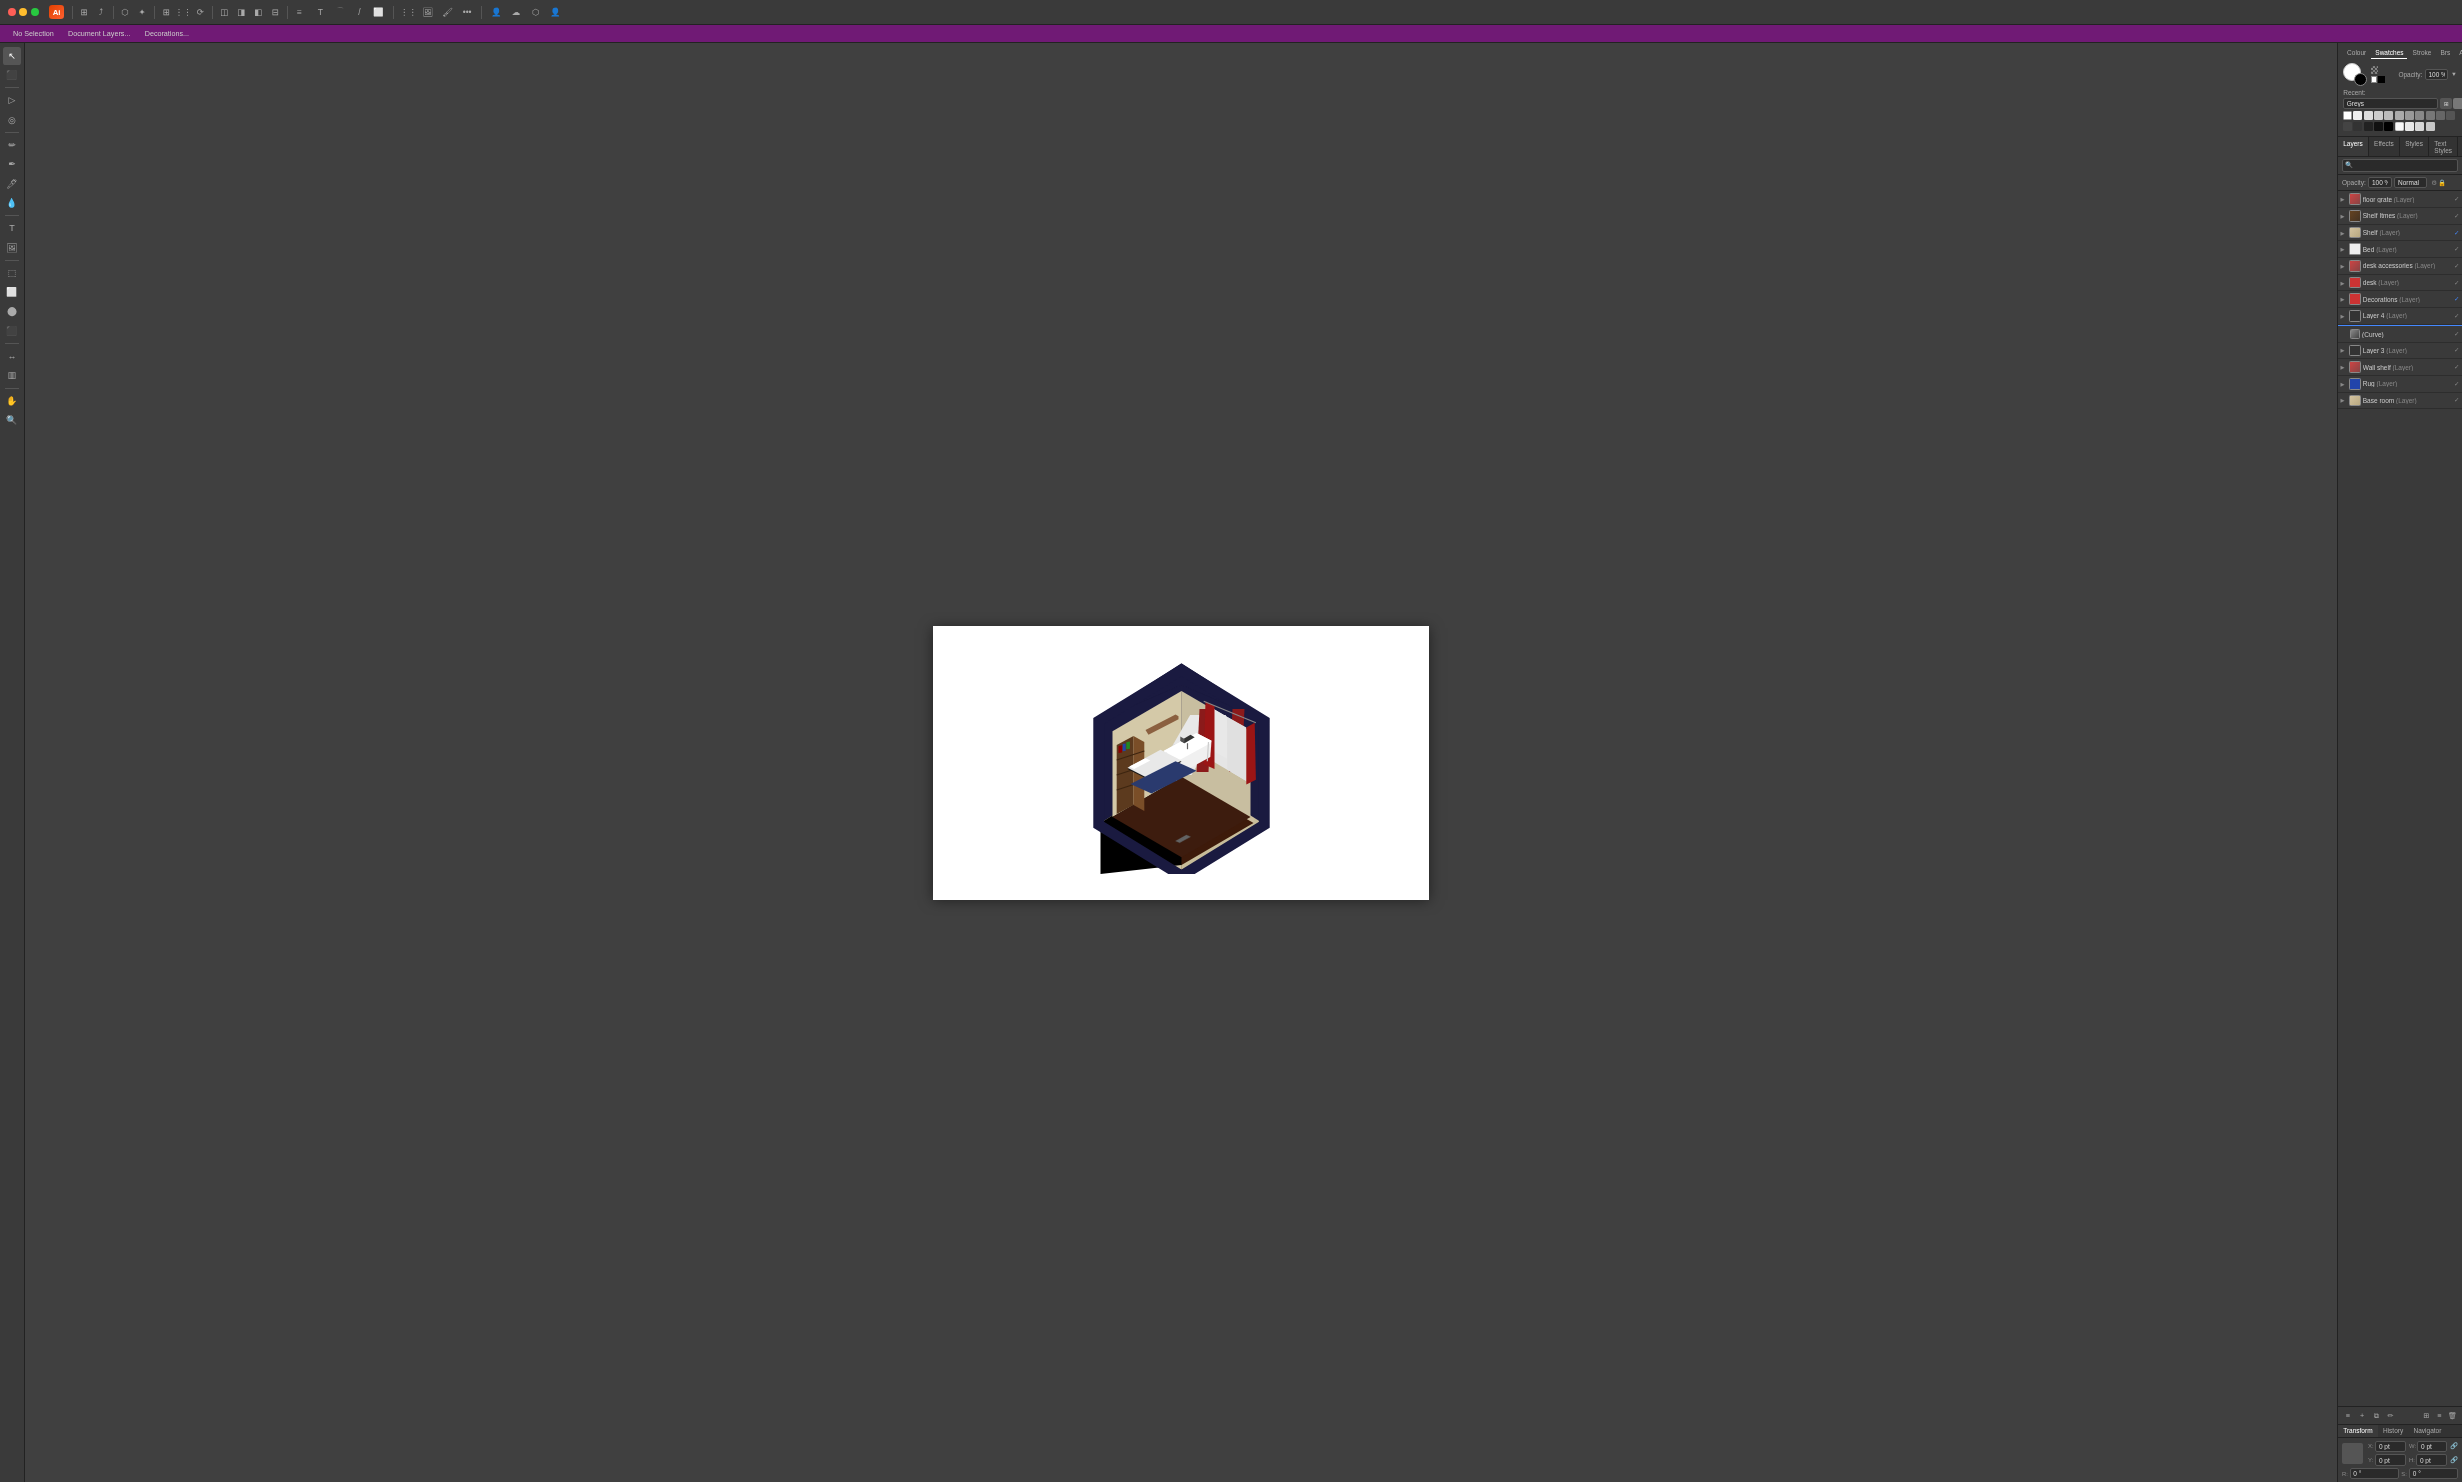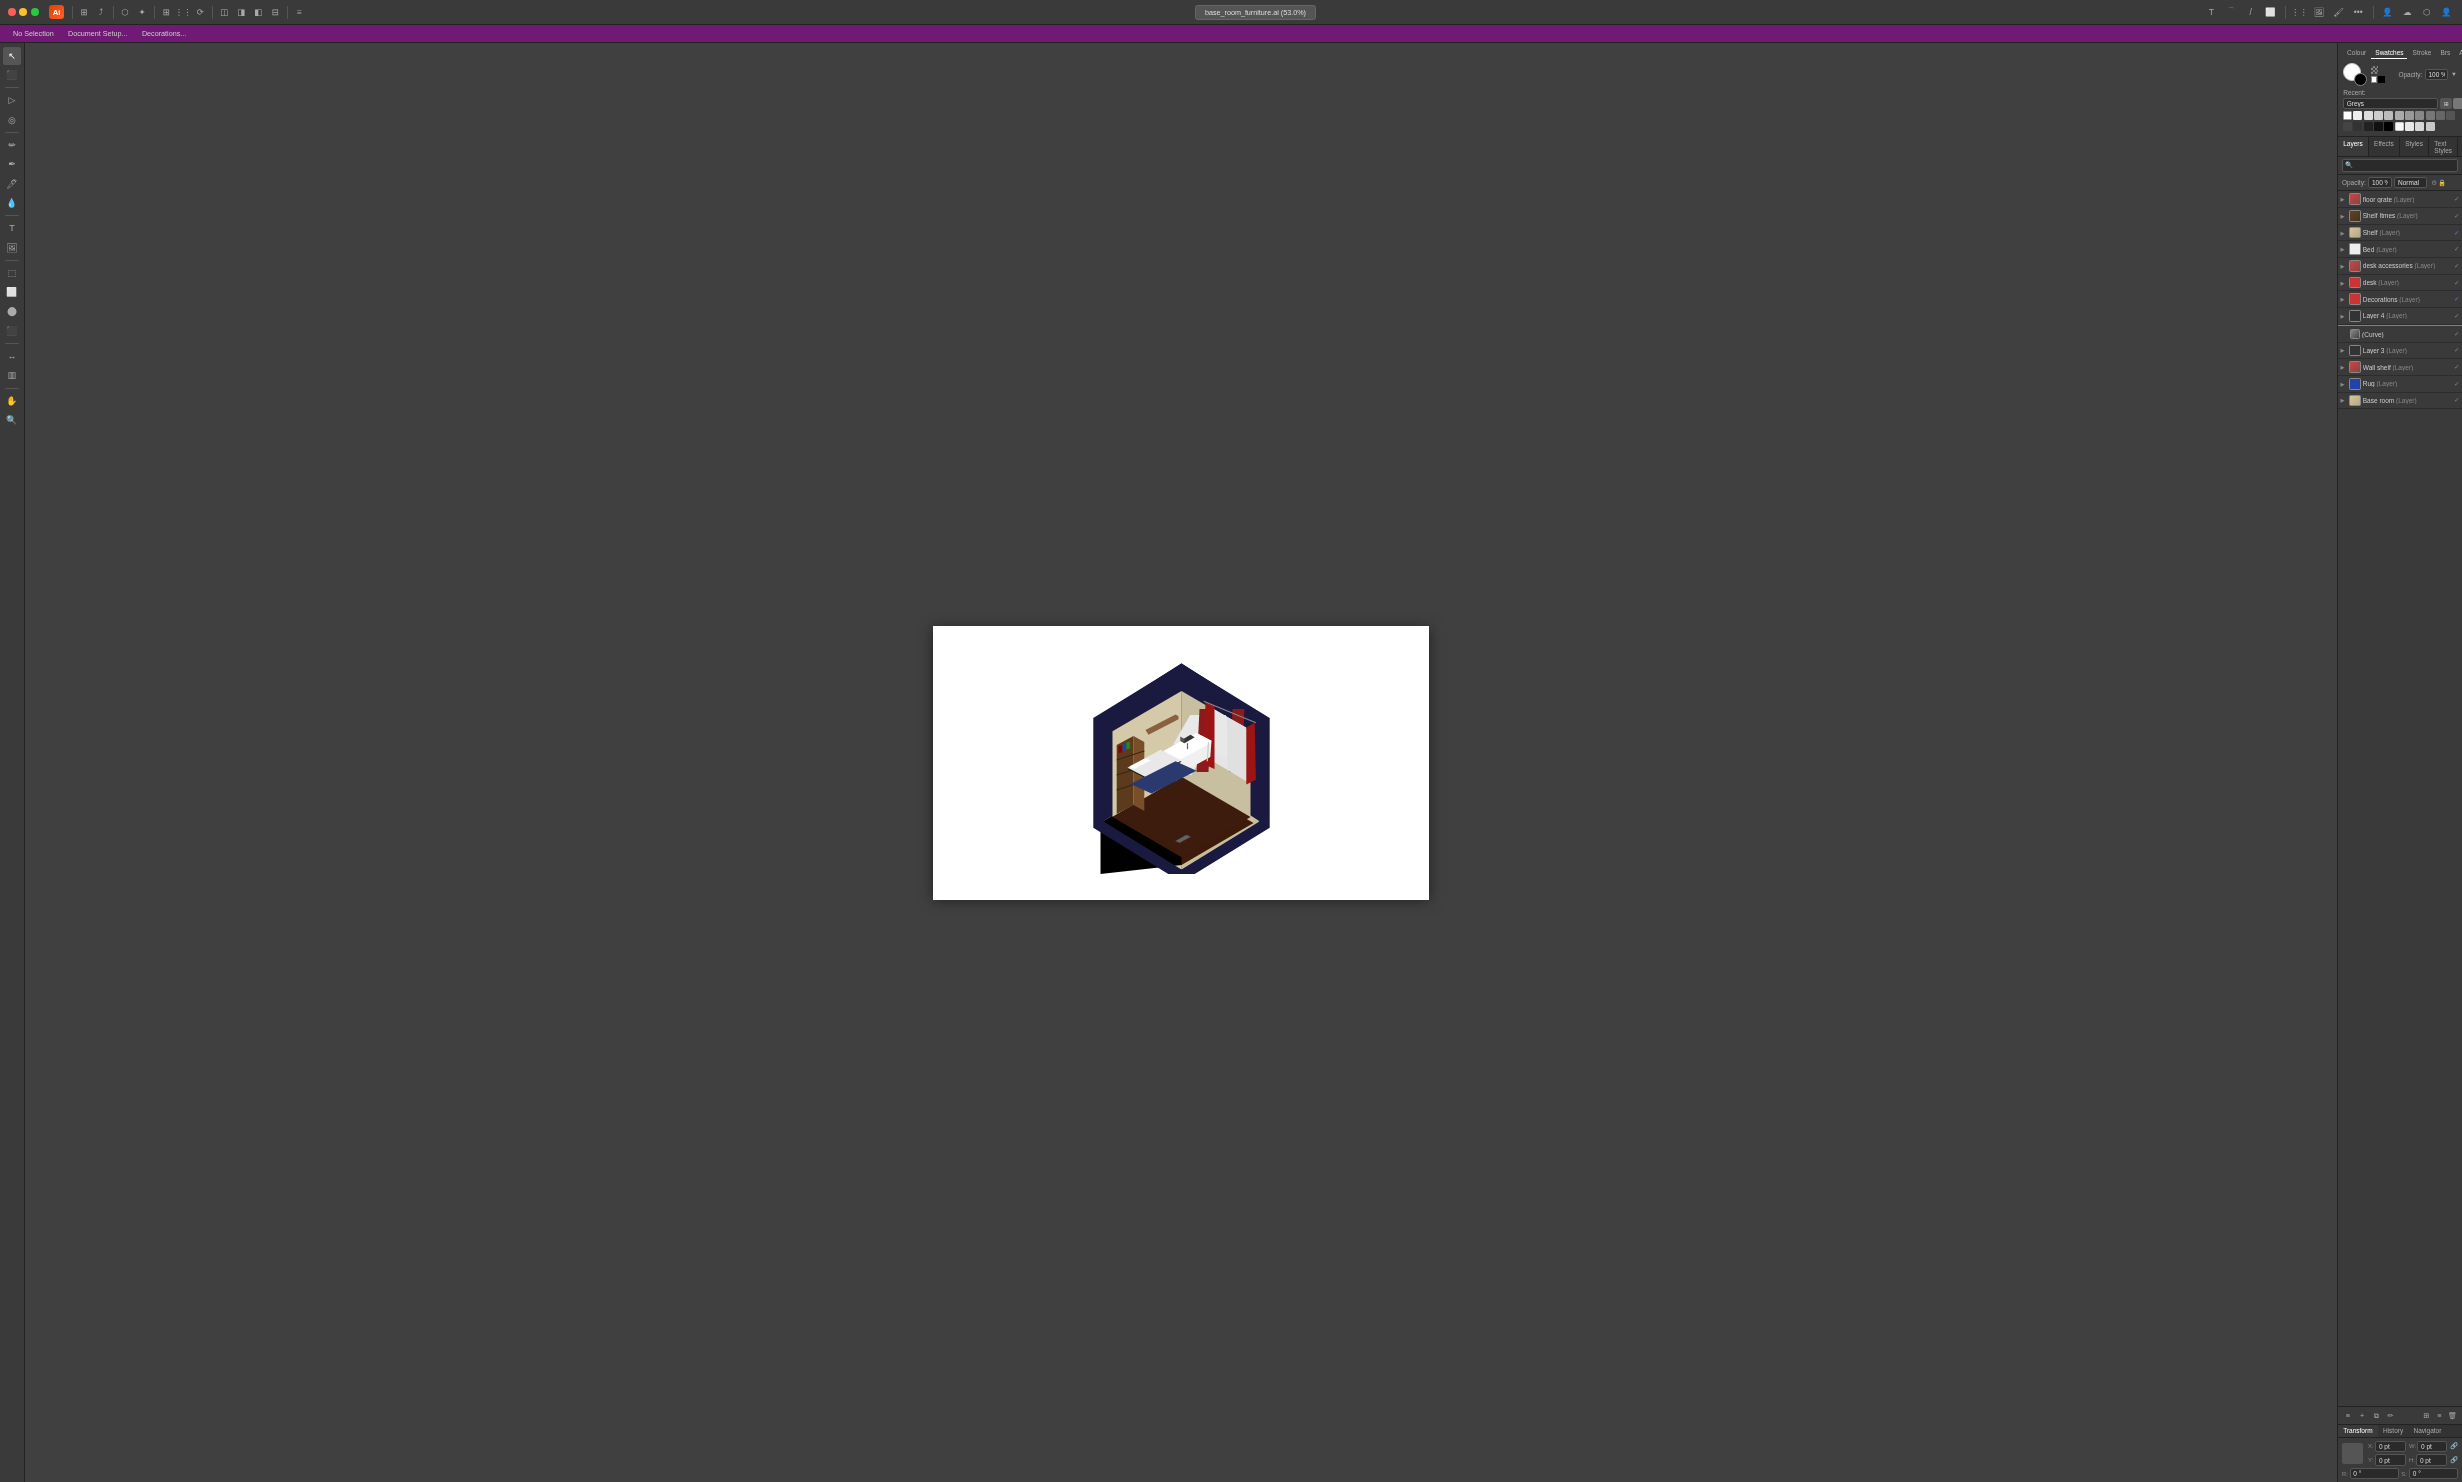--- a/index.html
+++ b/index.html
@@ -495,23 +495,20 @@
     <div class="toolbar-icon">⟳</div>
     <div class="toolbar-sep"></div>
     <div class="toolbar-icon">◫</div>
     <div class="toolbar-icon">◨</div>
     <div class="toolbar-icon">◧</div>
     <div class="toolbar-icon">⊟</div>
     <div class="toolbar-sep"></div>
     <div class="toolbar-icon">≡</div>
   </div>
 
-  <div class="title-center">
-    <div class="file-title">base_room_furniture.ai (53.0%)</div>
-  </div>
 
   <div class="title-right">
     <div class="toolbar-icon">T</div>
     <div class="toolbar-icon">⌒</div>
     <div class="toolbar-icon">/</div>
     <div class="toolbar-icon">⬜</div>
     <div class="toolbar-sep"></div>
     <div class="toolbar-icon">⋮⋮</div>
     <div class="toolbar-icon">🖼</div>
     <div class="toolbar-icon">🖌</div>
@@ -519,21 +516,21 @@
     <div class="toolbar-sep"></div>
     <div class="toolbar-icon">👤</div>
     <div class="toolbar-icon">☁</div>
     <div class="toolbar-icon">⬡</div>
     <div class="toolbar-icon">👤</div>
   </div>
 </div>
 
 <div class="menu-bar">
   <div class="menu-btn">No Selection</div>
-  <div class="menu-btn">Document Setup...</div>
+  <div class="menu-btn">Document Layers...</div>
   <div class="menu-btn">Decorations...</div>
 </div>
 
 <div class="main-layout">
 
   <div class="left-toolbar">
     <div class="tool-btn active">↖</div>
     <div class="tool-btn">⬛</div>
     <div class="tool-sep"></div>
     <div class="tool-btn">▷</div>

